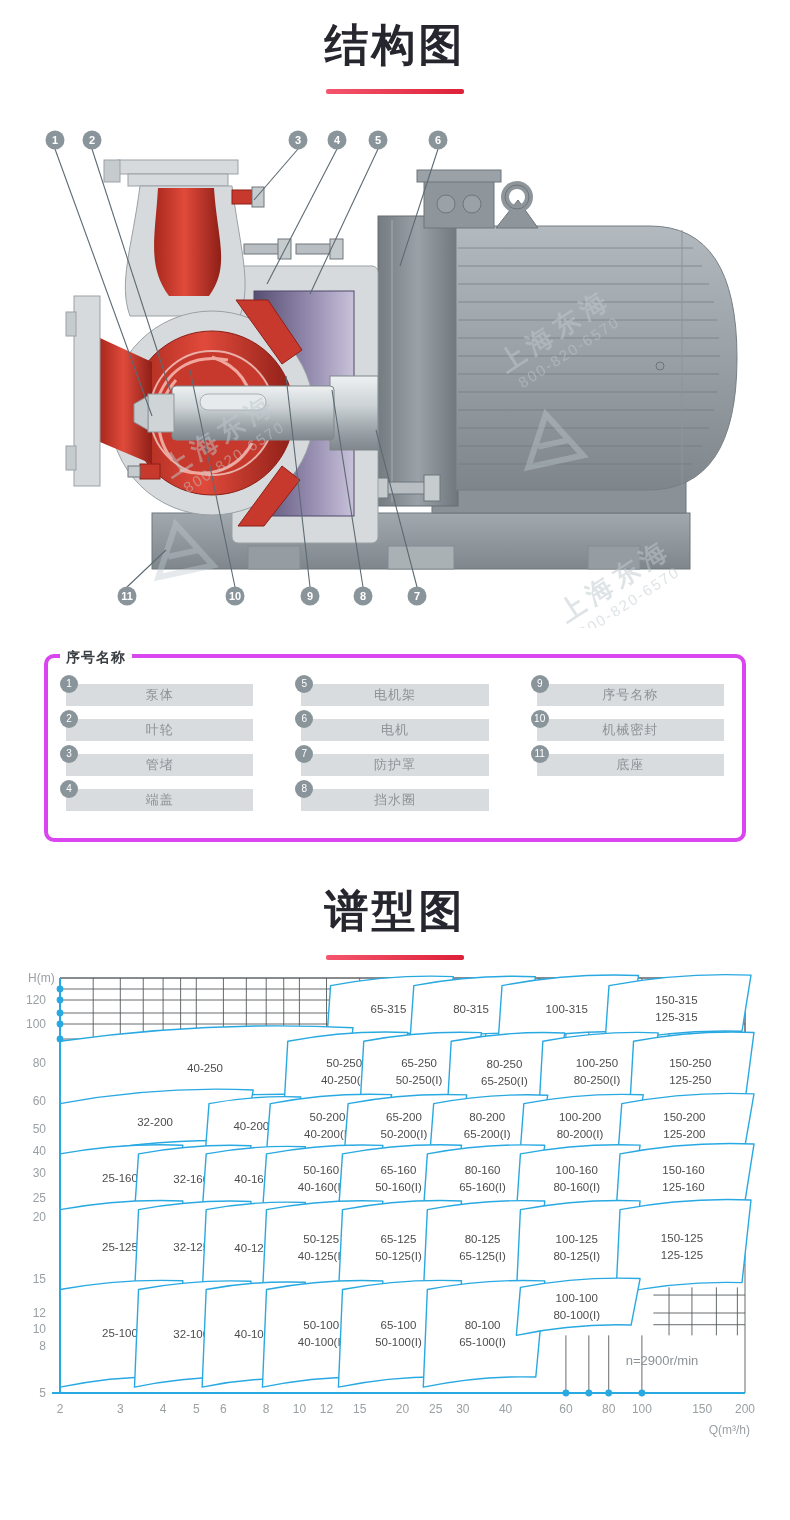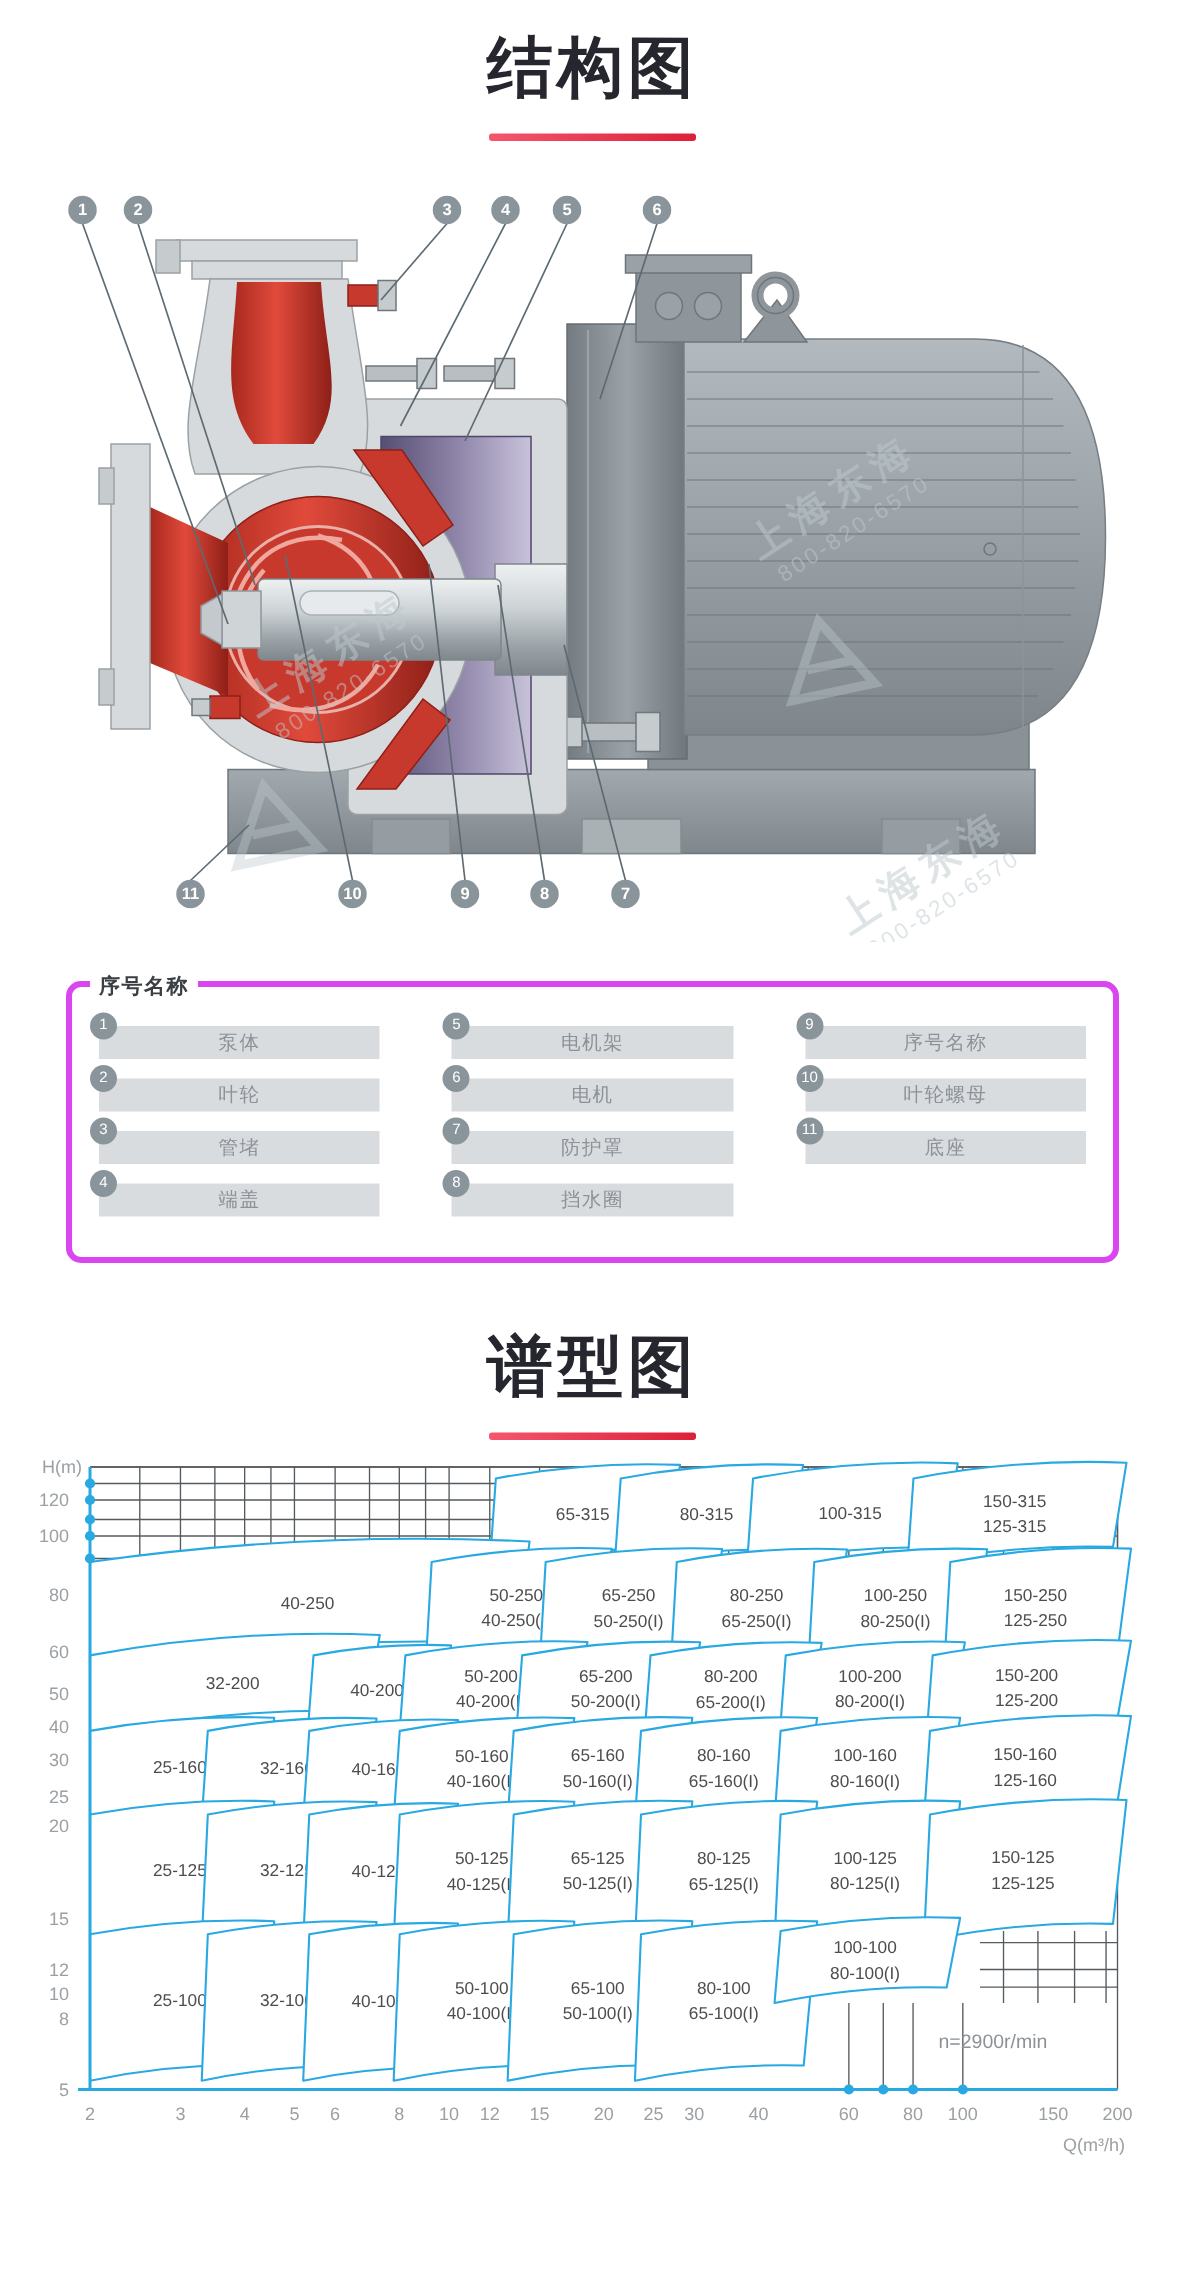--- a/index.html
+++ b/index.html
@@ -296,21 +296,21 @@
           <div class="legend-bar"><span>挡水圈</span></div>
         </div>
       </div>
       <div class="legend-col">
         <div class="legend-item">
           <span class="legend-badge">9</span>
           <div class="legend-bar"><span>序号名称</span></div>
         </div>
         <div class="legend-item">
           <span class="legend-badge">10</span>
-          <div class="legend-bar"><span>叶轮螺母</span></div>
+          <div class="legend-bar"><span>机械密封</span></div>
         </div>
         <div class="legend-item">
           <span class="legend-badge">11</span>
           <div class="legend-bar"><span>底座</span></div>
         </div>
       </div>
     </div>
 </div>
 
 <div class="section-title" style="padding-top:40px;">

